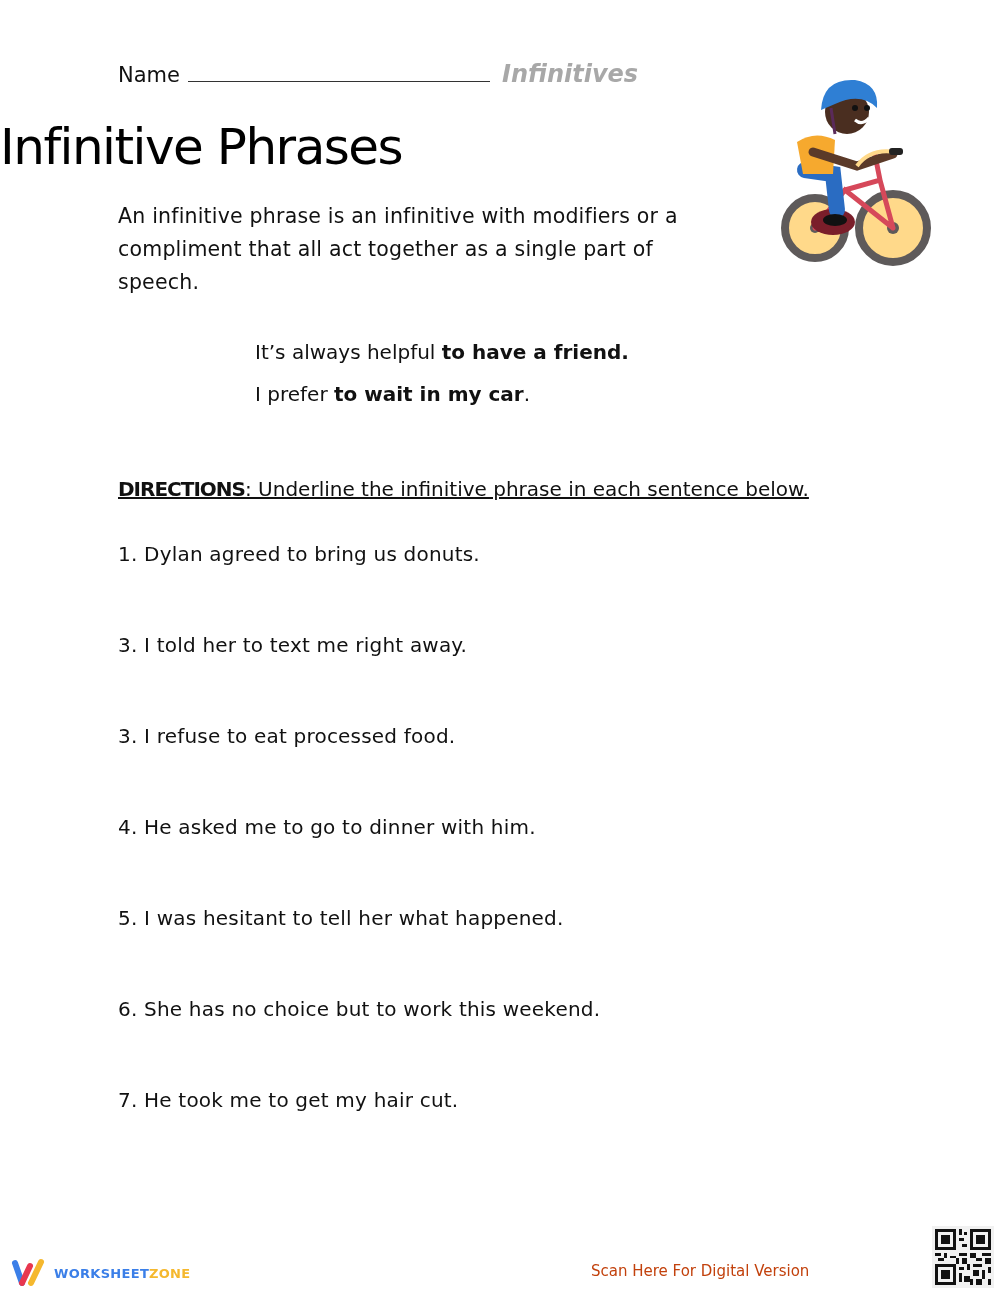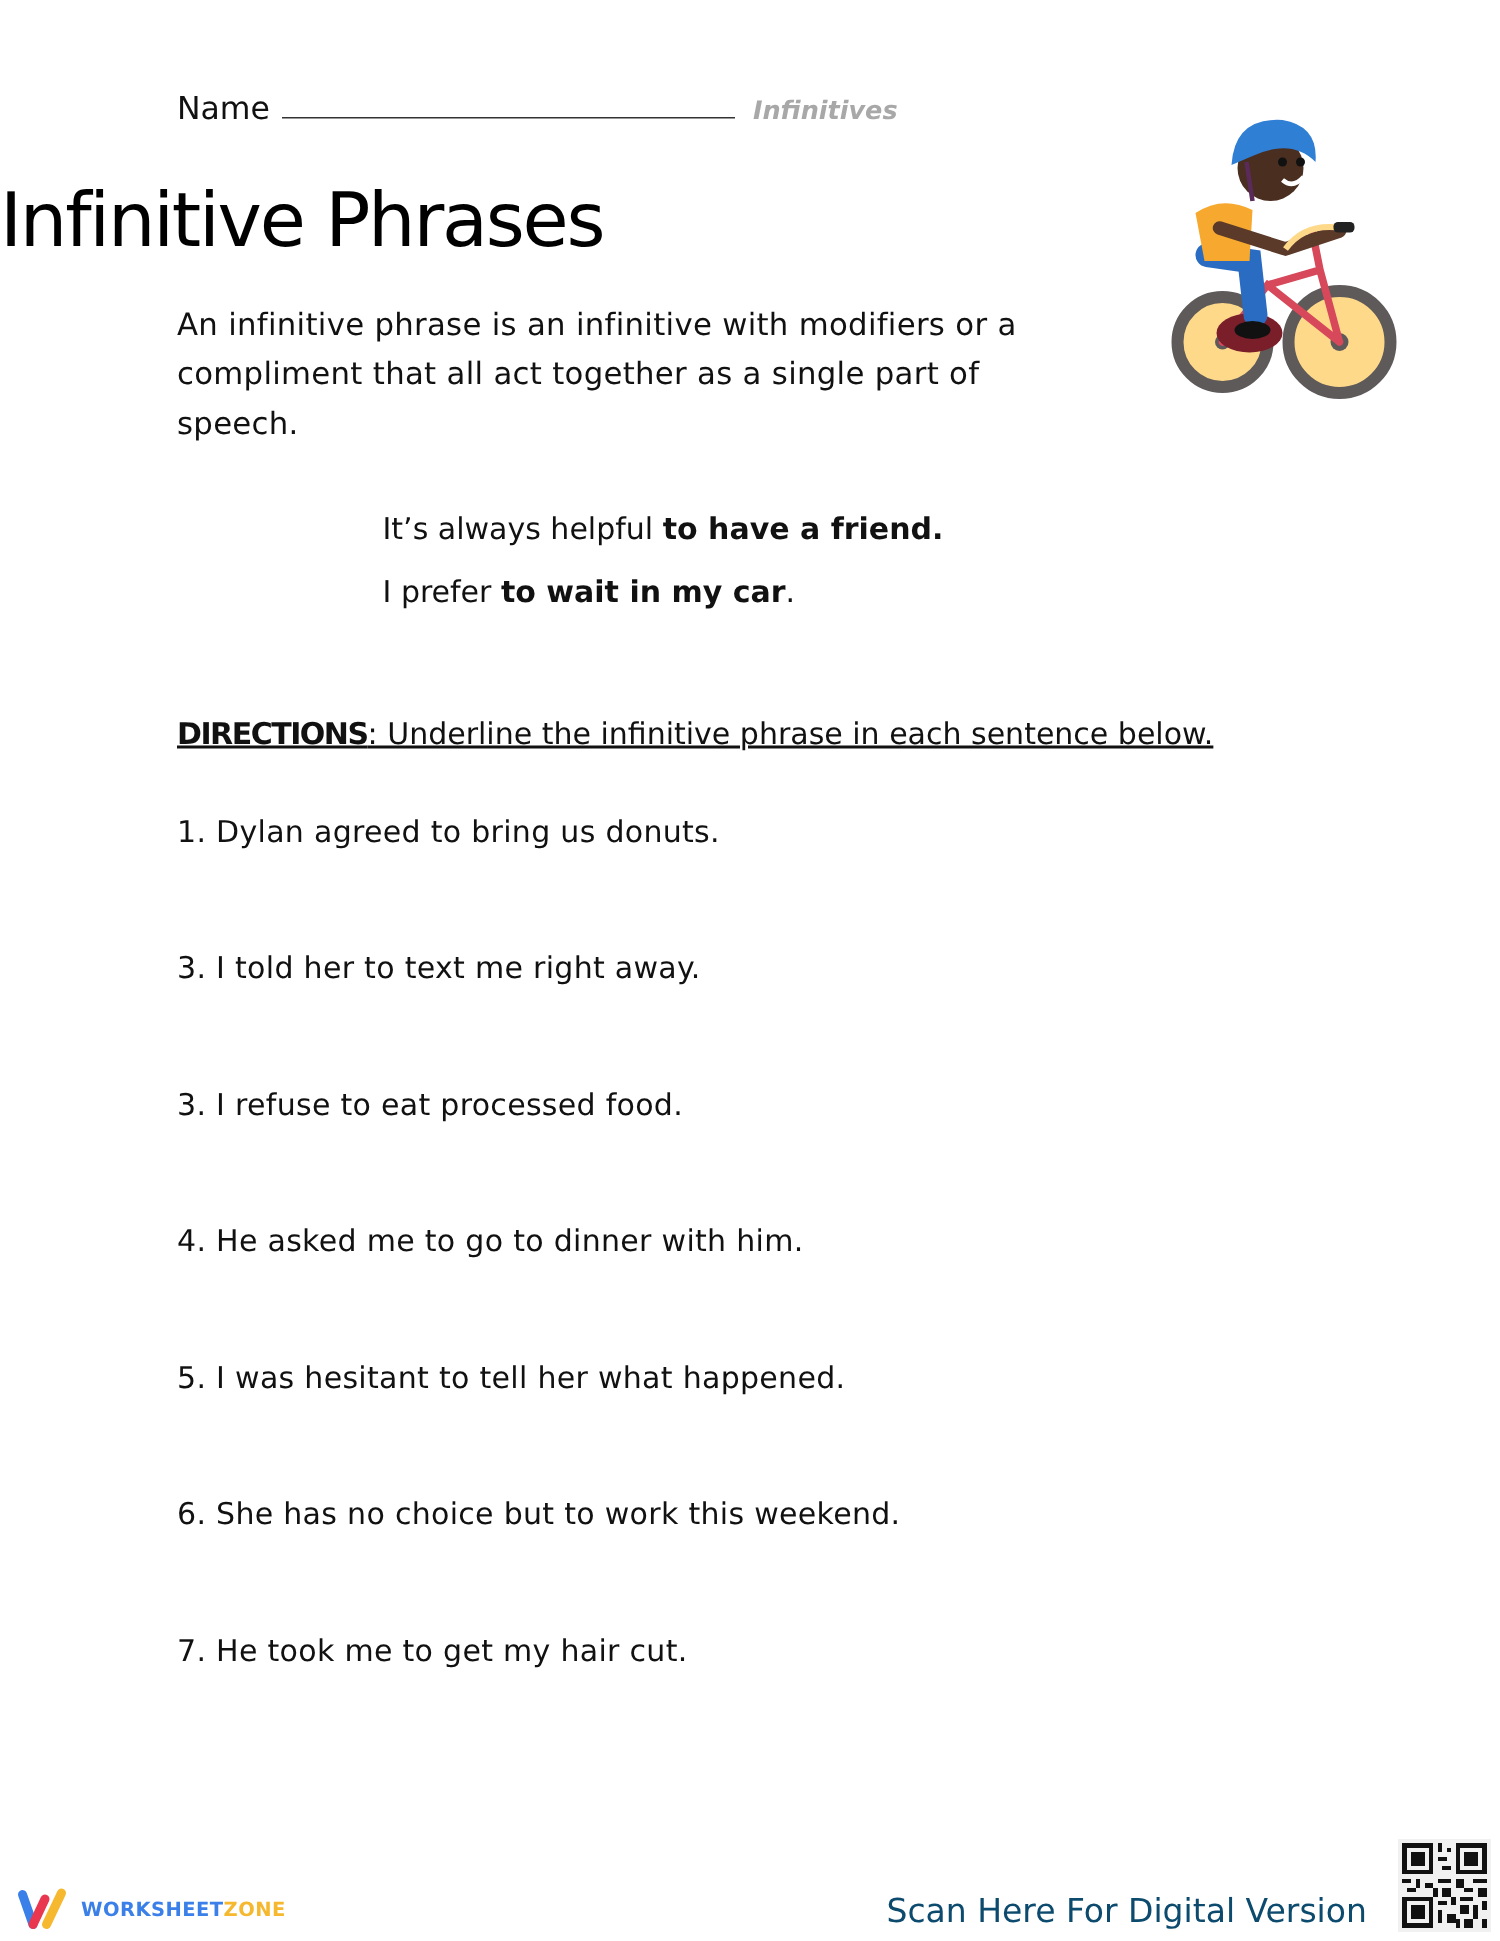--- a/index.html
+++ b/index.html
@@ -3,39 +3,39 @@
   <meta charset="utf-8">
   <style>
     html, body { margin: 0; padding: 0; background: #ffffff; }
     body {
       width: 1000px; height: 1294px; position: relative; overflow: hidden;
       font-family: "DejaVu Sans", sans-serif; color: #111;
     }
     .abs { position: absolute; }
     .name-row { left: 118px; top: 60px; font-size: 21px; display: flex; align-items: baseline; white-space: nowrap; }
     .name-line { display: inline-block; width: 302px; border-bottom: 1.5px solid #333; margin-left: 8px; height: 18px; }
-    .topic { margin-left: 12px; color: #a8a8a8; font-weight: bold; font-style: italic; font-size: 17px; text-align: right; }
+    .topic { margin-left: 12px; color: #a8a8a8; font-weight: bold; font-style: italic; font-size: 24px; text-align: right; }
     .title {
       left: 0; top: 118px; width: 890px; text-align: left;
       font-family: "DejaVu Sans", sans-serif; font-weight: normal; font-size: 50px; letter-spacing: -1.5px; color: #000;
     }
     .intro { left: 118px; top: 200px; width: 600px; font-size: 20.5px; line-height: 33px; letter-spacing: 0.2px; }
     .examples { left: 118px; top: 331px; font-size: 20px; line-height: 42px; }
     .examples .lbl { font-weight: bold; letter-spacing: -1px; }
     .ex-row { white-space: nowrap; }
     .ex-indent { padding-left: 137px; }
     .directions { left: 118px; top: 477px; font-size: 20px; white-space: nowrap; text-decoration: underline; }
     .directions .lbl { font-weight: bold; letter-spacing: -1px; }
     .q { left: 118px; font-size: 20px; white-space: nowrap; letter-spacing: 0.2px; }
     .illus { left: 775px; top: 70px; width: 160px; height: 200px; }
     .footer-logo { left: 10px; top: 1258px; display: flex; align-items: center; }
     .logo-text { font-family: "DejaVu Sans", sans-serif; font-weight: bold; font-size: 13px; margin-left: 8px; letter-spacing: 0.3px; }
     .logo-w { color: #3b7fe8; }
     .logo-z { color: #f5b82e; }
-    .scan { left: 591px; top: 1262px; font-size: 22px; color: #0c4a6e; white-space: nowrap; }
+    .scan { left: 591px; top: 1262px; font-size: 15px; color: #c2410c; white-space: nowrap; }
     .qr { left: 932px; top: 1226px; width: 62px; height: 62px; background: #f1f1f1; }
   </style>
 </head>
 <body>
 
 <div class="abs name-row">
   <span>Name</span>
   <span class="name-line"></span>
   <span class="topic">Infinitives</span>
 </div>

